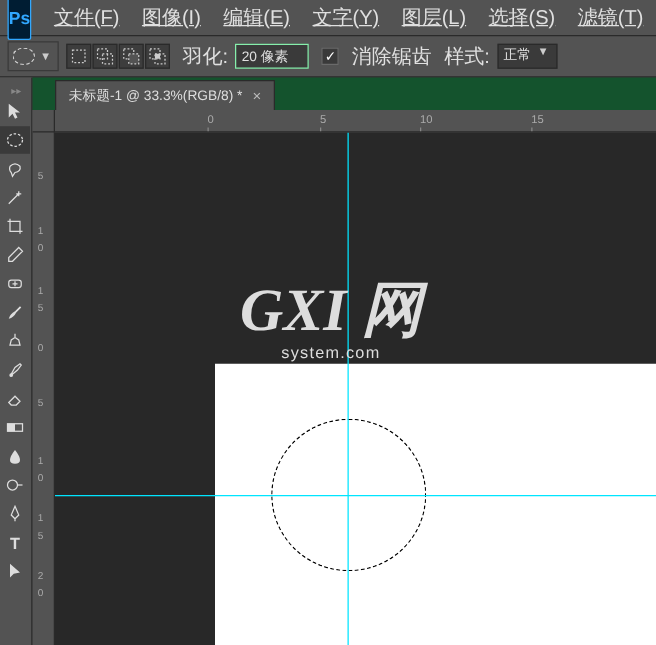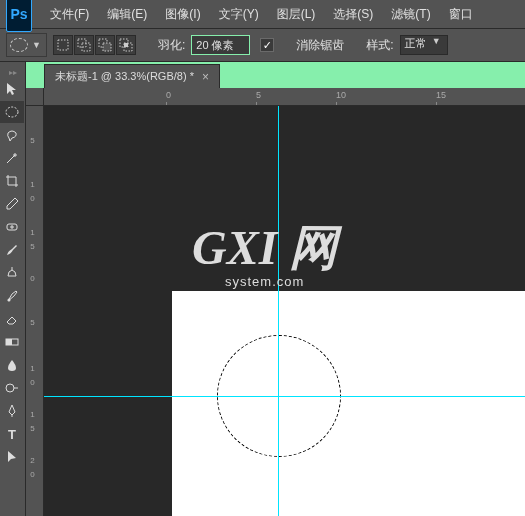--- a/index.html
+++ b/index.html
@@ -1,42 +1,42 @@
 <!DOCTYPE html>
 <html><head>
   <meta charset="utf-8">
   <style>
     * { box-sizing: border-box; margin: 0; padding: 0; user-select: none; }
     body { width: 525px; height: 516px; background: #535353; font-family: "Microsoft YaHei", sans-serif; font-size: 12px; color: #e0e0e0; overflow: hidden; position: relative; }
     
     .topbar { height: 28px; background: #535353; display: flex; align-items: center; padding: 0 6px; gap: 2px; }
     .ps-logo { width: 26px; height: 36px; background: #001d33; border: 1px solid #31a8ff; color: #31a8ff; font-weight: bold; font-size: 14px; display: flex; align-items: center; justify-content: center; border-radius: 2px; margin-right: 8px; }
-    .menu-item { padding: 4px 8px; cursor: pointer; font-size: 12px; white-space: nowrap; }
+    .menu-item { padding: 4px 8px; cursor: pointer; font-size: 16px; white-space: nowrap; text-decoration: underline; }
     
     .optbar { height: 34px; background: #535353; border-top: 1px solid #2a2a2a; border-bottom: 1px solid #2a2a2a; display: flex; align-items: center; padding: 0 6px; gap: 6px; }
     .tool-preset { display: flex; align-items: center; gap: 2px; border: 1px solid #3a3a3a; padding: 1px 3px; height: 24px; }
     .ellipse-icon { width: 18px; height: 14px; border: 1.5px dashed #ccc; border-radius: 50%; }
     .chev { font-size: 9px; color: #ccc; padding: 0 2px; }
     .boolean-grp { display: flex; gap: 1px; }
     .boolean-btn { width: 20px; height: 20px; background: #3d3d3d; border: 1px solid #2a2a2a; display: flex; align-items: center; justify-content: center; cursor: pointer; }
     .boolean-btn svg { display: block; }
-    .opt-label { font-size: 12px; margin-left: 16px; }
+    .opt-label { font-size: 16px; margin-left: 4px; }
     .feather-input { width: 59px; height: 20px; background: #3a3a3a; border: 1px solid #86efac; color: #e0e0e0; font-size: 11px; padding: 0 4px; }
     .chk { width: 14px; height: 14px; background: #3a3a3a; border: 1px solid #6a6a6a; display: inline-flex; align-items: center; justify-content: center; margin-left: 4px; font-size: 11px; color: #fff; }
     .style-dd { width: 48px; height: 20px; background: #3a3a3a; border: 1px solid #2a2a2a; display: flex; align-items: flex-start; justify-content: space-between; padding: 0 4px; font-size: 11px; }
     
     .workarea { position: absolute; top: 62px; left: 0; right: 0; bottom: 0; display: flex; }
     .toolbar-col { width: 26px; background: #535353; border-right: 1px solid #2a2a2a; display: flex; flex-direction: column; padding-top: 4px; }
     .tbtn { width: 24px; height: 22px; display: flex; align-items: center; justify-content: center; cursor: pointer; position: relative; margin-bottom: 1px; }
     .tbtn.sel { background: #3a3a3a; }
     .tbtn svg { display: block; }
     .tgrip { width: 26px; height: 12px; display: flex; align-items: center; justify-content: center; color: #888; font-size: 8px; }
     
     .docwrap { flex: 1; display: flex; flex-direction: column; background: #282828; }
-    .tabrow { height: 26px; background: #86efac; display: flex; align-items: flex-end; padding-left: 18px; }
+    .tabrow { height: 26px; background: #14532d; display: flex; align-items: flex-end; padding-left: 18px; }
     .doctab { height: 24px; background: #535353; padding: 4px 10px; font-size: 11px; color: #ddd; display: flex; align-items: center; gap: 8px; border: 1px solid #2a2a2a; border-bottom: none; }
     .close-x { font-size: 12px; color: #bbb; cursor: pointer; }
     
     .canvaszone { flex: 1; position: relative; background: #282828; }
     .hruler { position: absolute; top: 0; left: 18px; right: 0; height: 18px; background: #535353; border-bottom: 1px solid #2a2a2a; overflow: hidden; }
     .vruler { position: absolute; top: 0; left: 0; bottom: 0; width: 18px; background: #535353; border-right: 1px solid #2a2a2a; overflow: hidden; }
     .corner { position: absolute; top: 0; left: 0; width: 18px; height: 18px; background: #535353; border-right: 1px solid #2a2a2a; border-bottom: 1px solid #2a2a2a; z-index: 3; }
     .tick { position: absolute; font-size: 9px; color: #aaa; }
     .hruler .tick { top: 2px; }
     .hruler .tick::before { content: ''; position: absolute; top: 12px; left: 0; width: 1px; height: 4px; background: #888; }
@@ -51,22 +51,22 @@
     .watermark { position: absolute; z-index: 10; pointer-events: none; text-align: center; }
     .wm-big { font-size: 48px; font-weight: bold; font-style: italic; color: #ddd; font-family: Georgia, serif; }
     .wm-sub { font-size: 13px; color: #ddd; letter-spacing: 1px; margin-top: -6px; }
   </style>
 </head>
 <body>
 
 <div class="topbar">
   <div class="ps-logo">Ps</div>
   <div class="menu-item">文件(F)</div>
+  <div class="menu-item">图像(I)</div>
   <div class="menu-item">编辑(E)</div>
-  <div class="menu-item">图像(I)</div>
   <div class="menu-item">文字(Y)</div>
   <div class="menu-item">图层(L)</div>
   <div class="menu-item">选择(S)</div>
   <div class="menu-item">滤镜(T)</div>
   <div class="menu-item">窗口</div>
 </div>
 
 <div class="optbar">
   <div class="tool-preset">
     <div class="ellipse-icon"></div>
@@ -209,21 +209,21 @@
         <span>未标题-1 @ 33.3%(RGB/8) *</span>
         <span class="close-x">×</span>
       </div>
     </div>
     <div class="canvaszone">
       <div class="corner"></div>
       <div class="hruler">
         <span class="tick" style="left:122px">0</span>
         <span class="tick" style="left:212px">5</span>
         <span class="tick" style="left:292px">10</span>
-        <span class="tick" style="left:392px">15</span>
+        <span class="tick" style="left:381px">15</span>
 
       </div>
       <div class="vruler">
         <span class="tick" style="top:4px">0</span>
         <span class="tick" style="top:48px">5</span>
         <span class="tick" style="top:92px">1 0</span>
         <span class="tick" style="top:140px">1 5</span>
         <span class="tick" style="top:186px">0</span>
         <span class="tick" style="top:230px">5</span>
         <span class="tick" style="top:276px">1 0</span>

